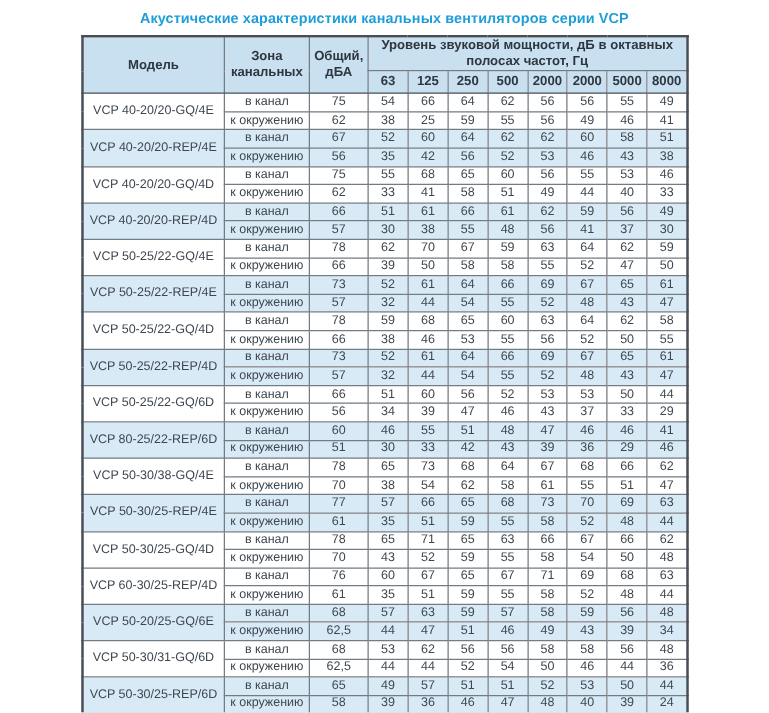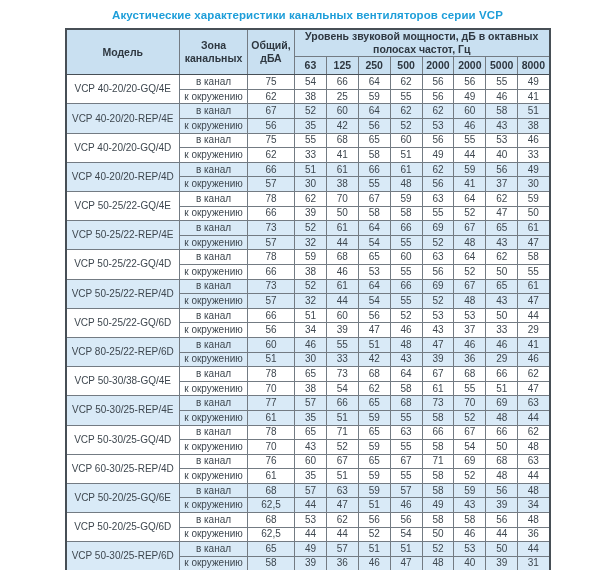--- a/index.html
+++ b/index.html
@@ -484,21 +484,21 @@
           <td>44</td>
           <td>47</td>
           <td>51</td>
           <td>46</td>
           <td>49</td>
           <td>43</td>
           <td>39</td>
           <td>34</td>
         </tr>
         <tr class="group-start">
-          <td class="model-cell" rowspan="2">VCP 50-20/25-GQ/6D</td>
+          <td class="model-cell" rowspan="2">VCP 50-30/31-GQ/6D</td>
           <td>в канал</td>
           <td>68</td>
           <td>53</td>
           <td>62</td>
           <td>56</td>
           <td>56</td>
           <td>58</td>
           <td>58</td>
           <td>56</td>
           <td>48</td>
@@ -531,17 +531,17 @@
         <tr class="shaded ">
           <td>к окружению</td>
           <td>58</td>
           <td>39</td>
           <td>36</td>
           <td>46</td>
           <td>47</td>
           <td>48</td>
           <td>40</td>
           <td>39</td>
-          <td>31</td>
+          <td>24</td>
         </tr>
       </tbody>
   </table>
 </div>
 
 </body></html>

